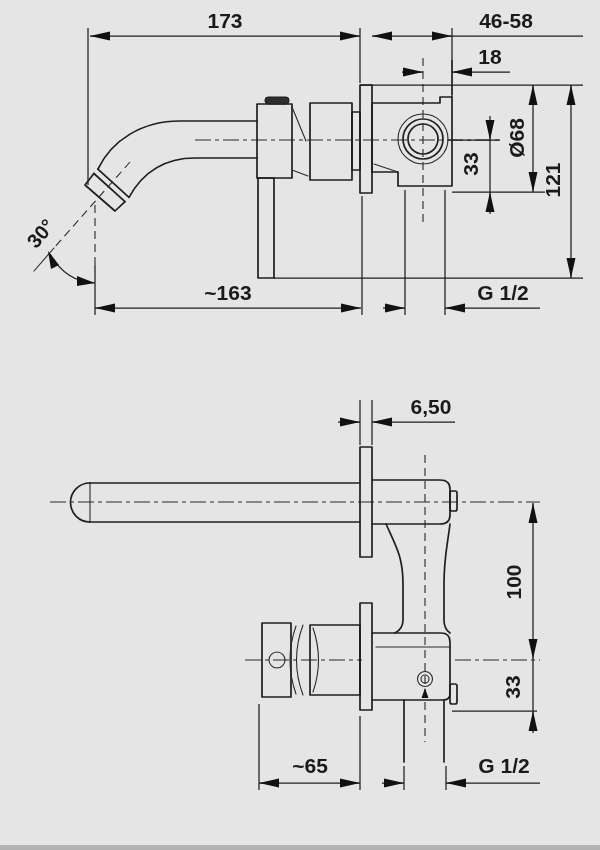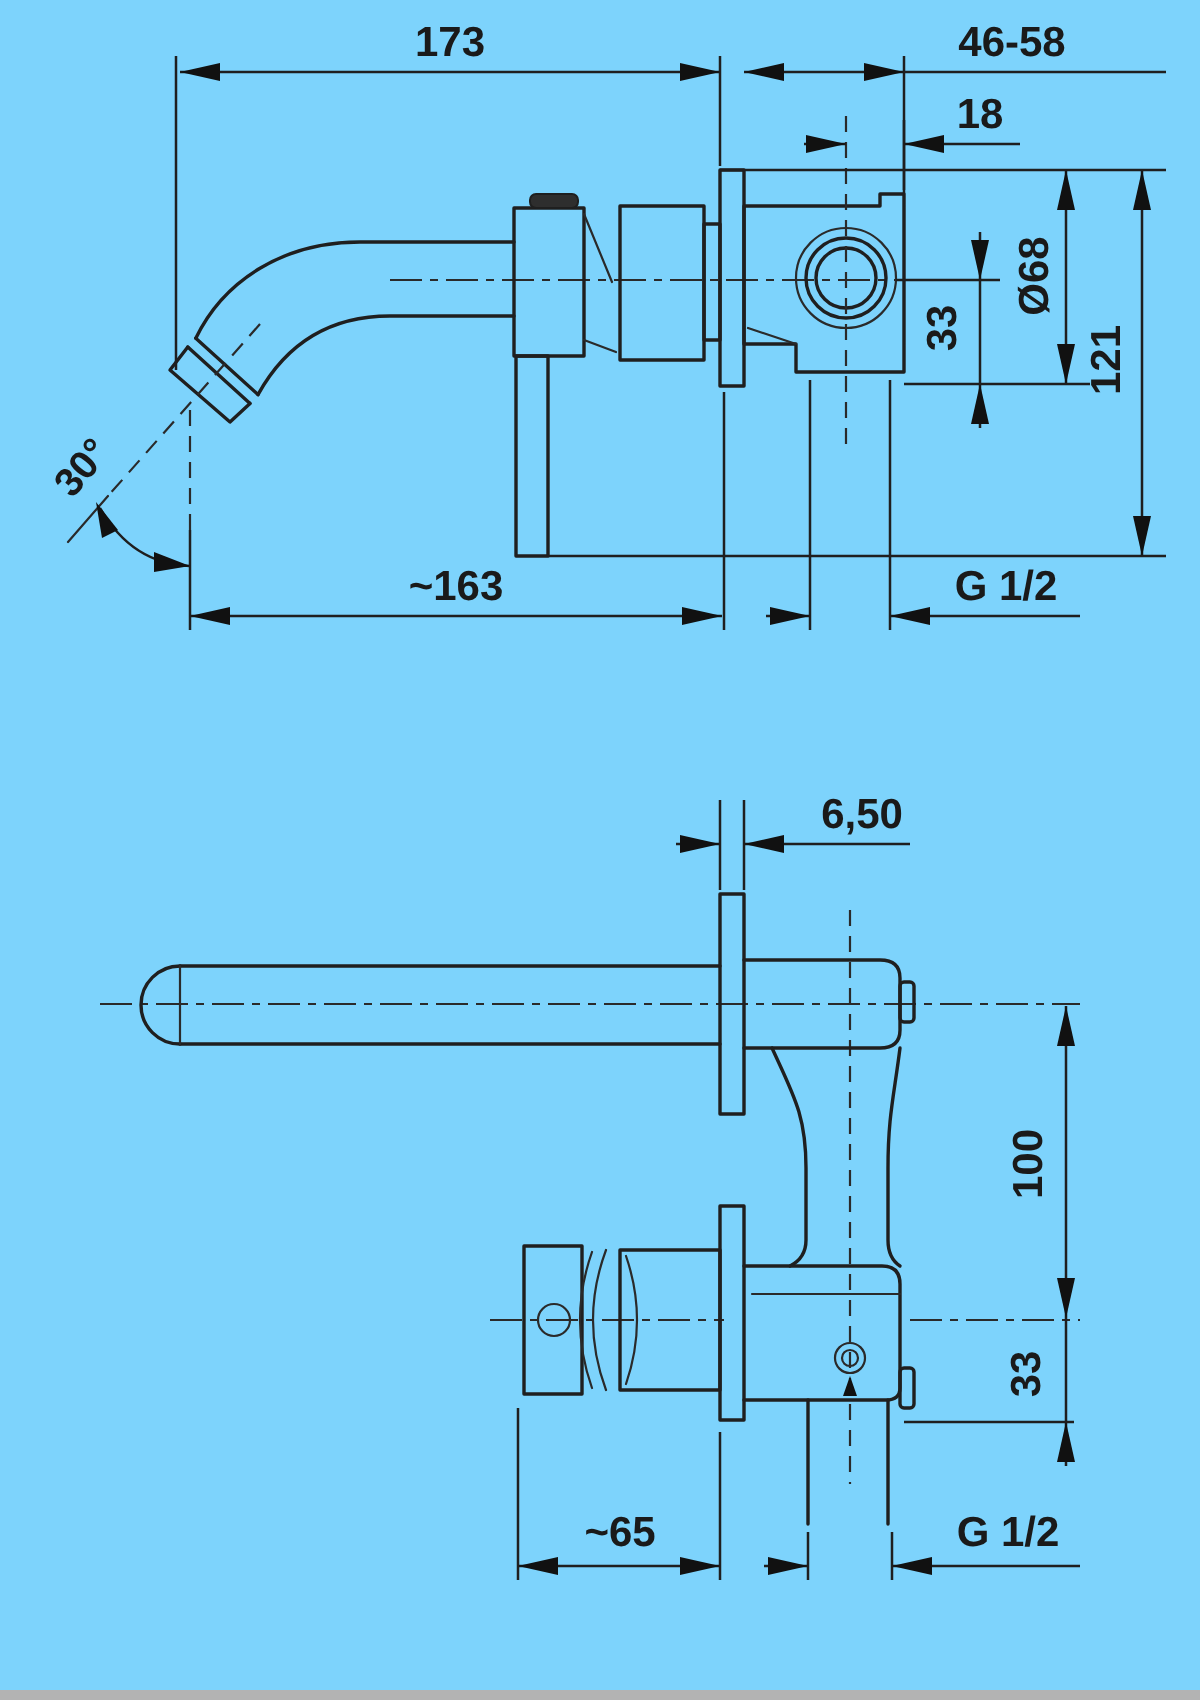--- a/index.html
+++ b/index.html
@@ -1,16 +1,16 @@
 <!DOCTYPE html>
 <html><head>
 <meta charset="utf-8">
 <style>
   html,body{margin:0;padding:0;background:#ffffff;}
-  .sheet{position:relative;width:600px;height:850px;background:#7dd3fc;overflow:hidden;}
+  .sheet{position:relative;width:600px;height:850px;background:#e5e5e5;overflow:hidden;}
   svg{display:block;}
   svg text{font-family:"Liberation Sans","DejaVu Sans",sans-serif;font-weight:bold;fill:#1a1a1a;}
   .t21{font-size:21px;}
   .t20{font-size:20px;}
   .outline{fill:none;stroke:#1f1f1f;stroke-width:1.7;stroke-linejoin:round;stroke-linecap:round;}
   .thin{fill:none;stroke:#2a2a2a;stroke-width:1.1;stroke-linecap:round;}
   .dim{fill:none;stroke:#1f1f1f;stroke-width:1.25;stroke-linecap:butt;}
   .cl{fill:none;stroke:#2a2a2a;stroke-width:1.1;stroke-dasharray:16 4 4 4;}
   .hid{fill:none;stroke:#2a2a2a;stroke-width:1.1;stroke-dasharray:8 5;}
   .arr{fill:#111111;stroke:none;}

